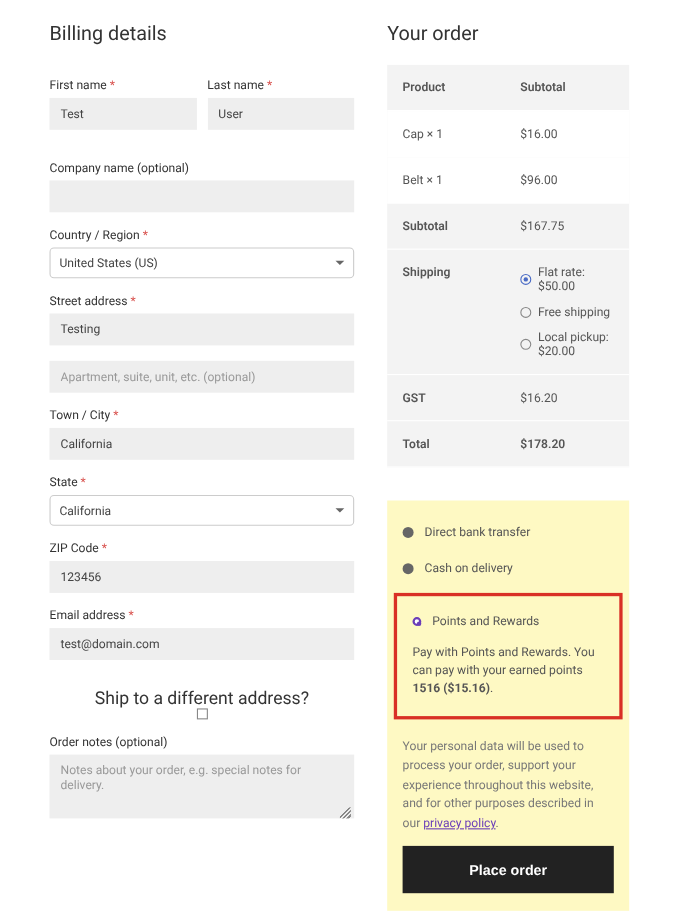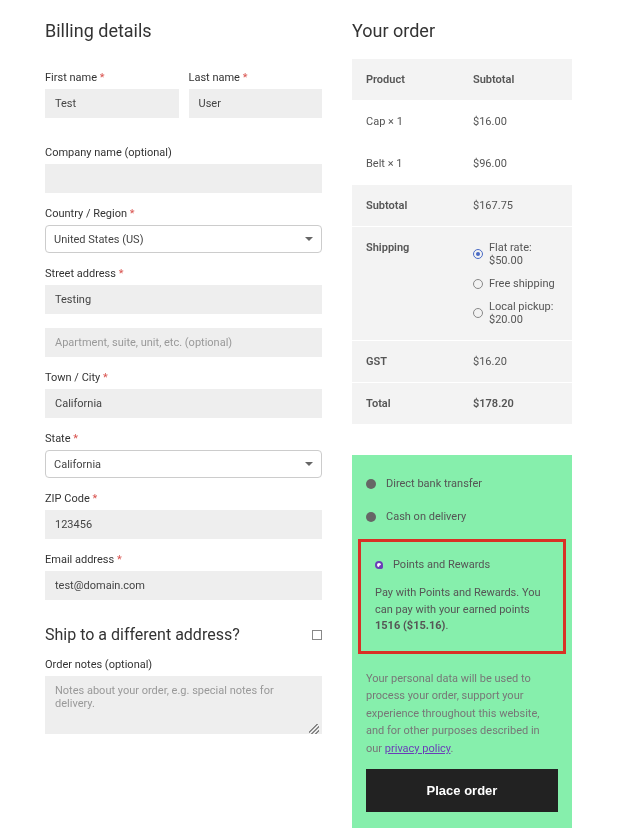--- a/index.html
+++ b/index.html
@@ -72,20 +72,21 @@
       height: 58px;
       resize: none;
       position: relative;
     }
     .ship-header {
       display: flex;
       justify-content: space-between;
       align-items: center;
       margin-top: 25px;
       margin-bottom: 14px;
+      flex-direction: column;
     }
     .ship-header h2 { margin-bottom: 0; font-size: 16px; }
     .checkbox-square {
       width: 10px;
       height: 10px;
       border: 1px solid #888;
       background: #fff;
     }
     
     .order-table { background: #f3f3f3; width: 100%; }
@@ -103,21 +104,21 @@
     .shipping-options { display: flex; flex-direction: column; gap: 10px; }
     .ship-opt { display: flex; align-items: center; gap: 6px; font-size: 11px; color: #555; }
     .radio-outer {
       width: 10px; height: 10px; border-radius: 50%;
       border: 1px solid #4a6bc5; display: flex; align-items: center; justify-content: center;
       flex-shrink: 0;
     }
     .radio-outer.empty { border-color: #888; }
     .radio-inner { width: 4px; height: 4px; border-radius: 50%; background: #4a6bc5; }
     
-    .payment-methods { background: #86efac; margin-top: 30px; padding: 12px 0 16px; }
+    .payment-methods { background: #fef9c3; margin-top: 30px; padding: 12px 0 16px; }
     .pay-opt { display: flex; align-items: center; gap: 10px; padding: 10px 14px; font-size: 11px; color: #555; }
     .pay-radio {
       width: 10px; height: 10px; border-radius: 50%;
       background: #666; flex-shrink: 0;
     }
     .pay-radio.selected {
       border: 2px solid #6a3db8;
       background: #fff;
       width: 8px; height: 8px;
       position: relative;

